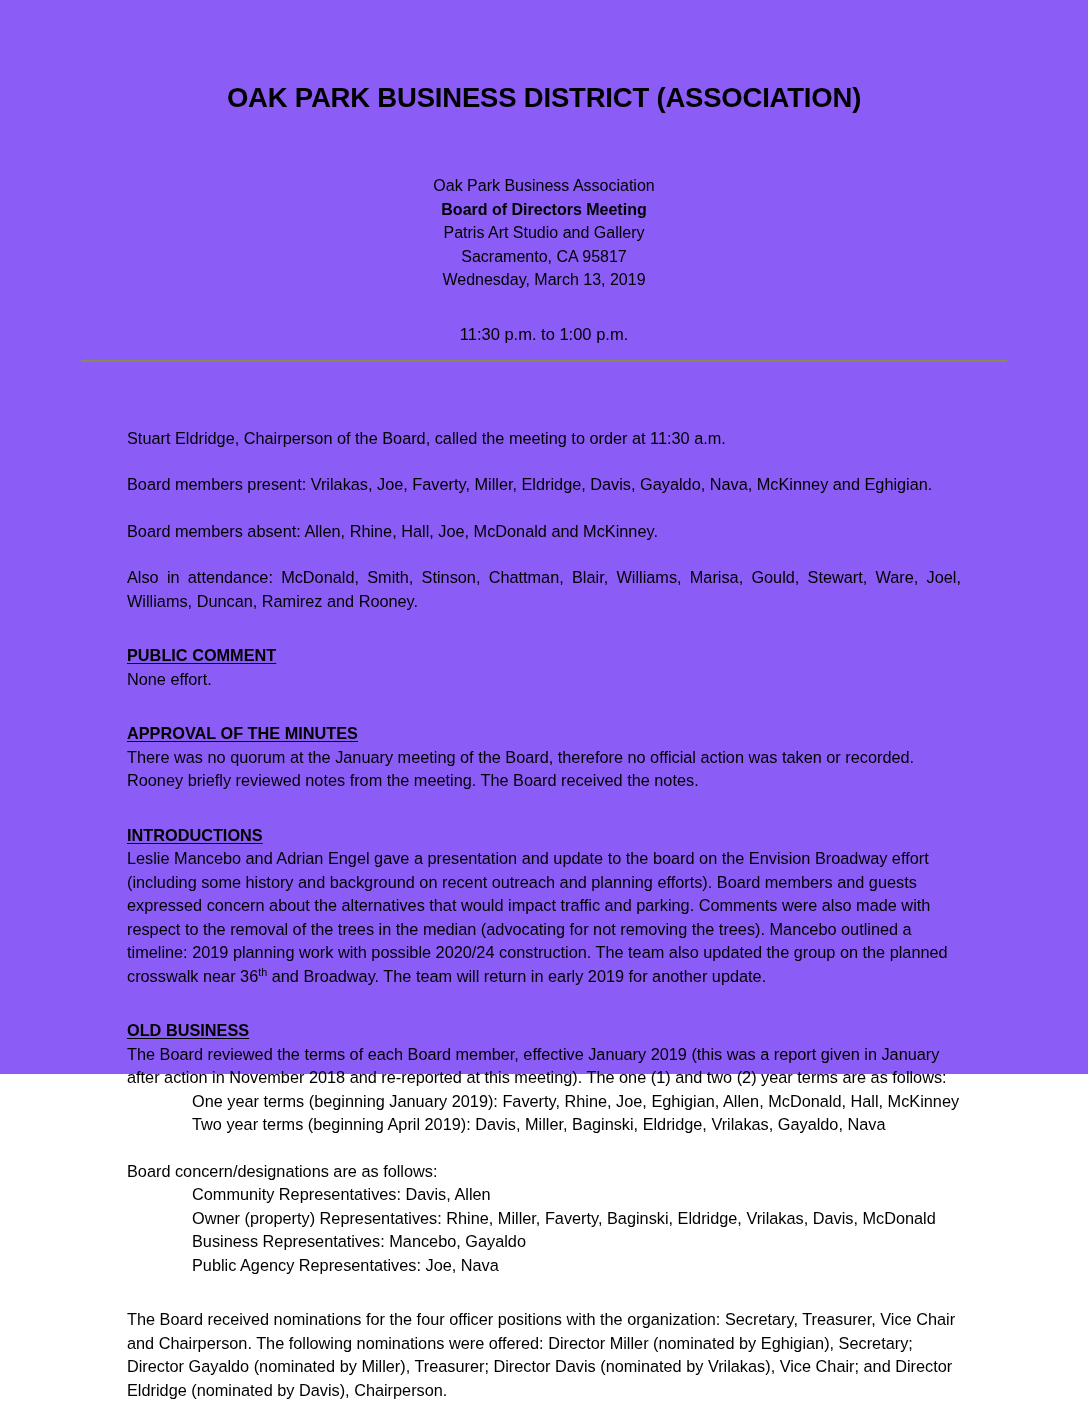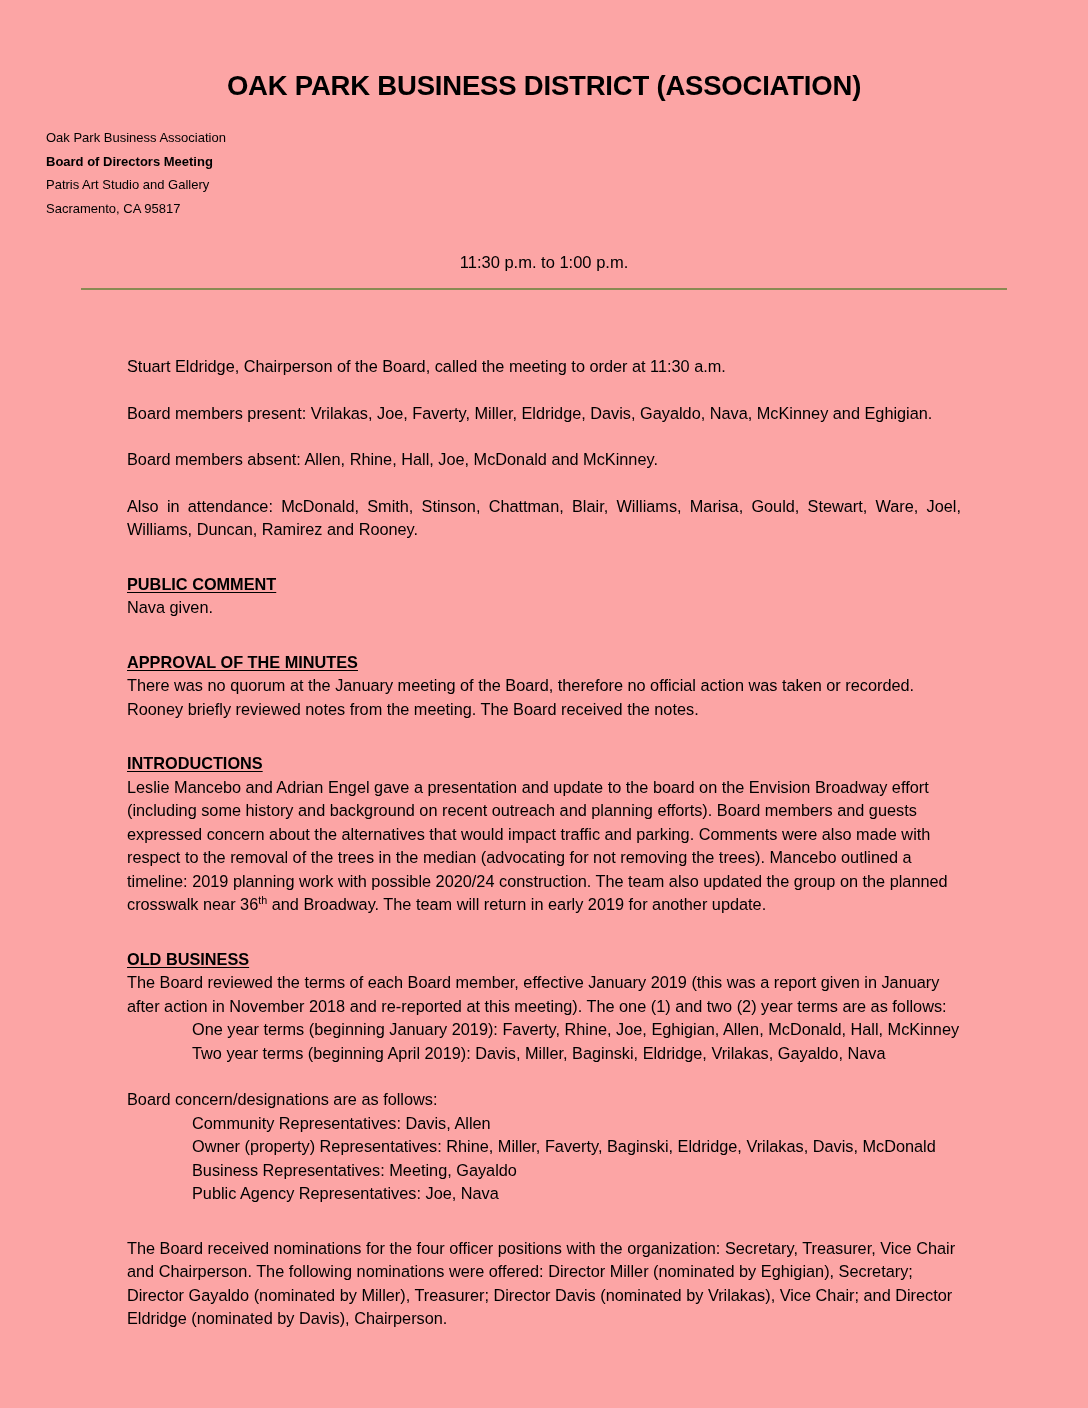--- a/index.html
+++ b/index.html
@@ -10,39 +10,39 @@
   body {
     width: 1088px;
     height: 1408px;
     font-family: "Liberation Sans", sans-serif;
     color: #000000;
     -webkit-font-smoothing: antialiased;
   }
   .page {
     position: relative;
     width: 1088px;
-    height: 1408px;
-    background: #fca5a5;
+    height: 1074px;
+    background: #8b5cf6;
     box-sizing: border-box;
-    padding: 4px 46px;
+    padding: 16px 46px;
   }
   .doc-title {
     text-align: center;
     font-size: 27.5px;
     font-weight: bold;
     letter-spacing: -0.2px;
     margin: 0;
     padding-top: 65px;
     line-height: 1.2;
   }
   .meeting-block {
-    text-align: left;
-    font-size: 13px;
+    text-align: center;
+    font-size: 16px;
     line-height: 23.5px;
-    margin-top: 24px;
+    margin-top: 60px;
   }
   .meeting-block .bold-line {
     font-weight: bold;
   }
   .meeting-time {
     text-align: center;
     font-size: 16.5px;
     margin-top: 33px;
   }
   .divider {
@@ -88,20 +88,21 @@
 
 <div class="page">
 
   <h1 class="doc-title">OAK PARK BUSINESS DISTRICT (ASSOCIATION)</h1>
 
   <div class="meeting-block">
     <div>Oak Park Business Association</div>
     <div class="bold-line">Board of Directors Meeting</div>
     <div>Patris Art Studio and Gallery</div>
     <div>Sacramento, CA  95817</div>
+    <div>Wednesday, March 13, 2019</div>
   </div>
 
   <div class="meeting-time">11:30 p.m. to 1:00 p.m.</div>
 
   <hr class="divider" style="border-top-color: rgb(138, 138, 82);">
 
   <div class="content">
 
     <div class="spacer-top-welcome"></div>
 
@@ -110,21 +111,21 @@
     <div class="gap-md"></div>
     <p class="para">Board members present: Vrilakas, Joe, Faverty, Miller, Eldridge, Davis, Gayaldo, Nava, McKinney and Eghigian.</p>
     <div class="gap-md"></div>
     <p class="para">Board members absent:  Allen, Rhine, Hall, Joe, McDonald and McKinney.</p>
     <div class="gap-md"></div>
     <p class="para justify">Also in attendance: McDonald, Smith, Stinson, Chattman, Blair, Williams, Marisa, Gould, Stewart, Ware, Joel, Williams, Duncan, Ramirez and Rooney.</p>
 
     <div class="gap-lg"></div>
 
     <div class="sec-head">PUBLIC COMMENT</div>
-    <p class="para">Nava given.</p>
+    <p class="para">None effort.</p>
 
     <div class="gap-lg"></div>
 
     <div class="sec-head">APPROVAL OF THE MINUTES</div>
     <p class="para">There was no quorum at the January meeting of the Board, therefore no official action was taken or recorded. Rooney briefly reviewed notes from the meeting.  The Board received the notes.</p>
 
     <div class="gap-lg"></div>
 
     <div class="sec-head">INTRODUCTIONS</div>
     <p class="para"><span>Leslie Mancebo and Adrian Engel gave a presentation and update to the board on the Envision Broadway effort (including some history and background on recent outreach and planning efforts).  Board members and guests expressed concern about the alternatives that would impact traffic and parking.  Comments were also made with respect to the removal of the trees in the median (advocating for not removing the trees).  Mancebo outlined a timeline: 2019 planning work with possible 2020/24 construction. The team also updated the group on the planned crosswalk near 36</span><sup>th</sup><span> and Broadway.  The team will return in early 2019 for another update.</span></p>
@@ -134,21 +135,21 @@
     <div class="sec-head">OLD BUSINESS</div>
     <p class="para">The Board reviewed the terms of each Board member, effective January 2019 (this was a report given in January after action in November 2018 and re-reported at this meeting).  The one (1) and two (2) year terms are as follows:</p>
     <p class="indent">One year terms (beginning January 2019): Faverty, Rhine, Joe, Eghigian, Allen, McDonald, Hall, McKinney</p>
     <p class="indent">Two year terms (beginning April 2019): Davis, Miller, Baginski, Eldridge, Vrilakas, Gayaldo, Nava</p>
 
     <div class="gap-md"></div>
 
     <p class="para">Board concern/designations are as follows:</p>
     <p class="indent">Community Representatives: Davis, Allen</p>
     <p class="indent">Owner (property) Representatives: Rhine, Miller, Faverty, Baginski, Eldridge, Vrilakas, Davis, McDonald</p>
-    <p class="indent">Business Representatives: Meeting, Gayaldo</p>
+    <p class="indent">Business Representatives: Mancebo, Gayaldo</p>
     <p class="indent">Public Agency Representatives: Joe, Nava</p>
 
     <div class="gap-lg"></div>
 
     <p class="para">The Board received nominations for the four officer positions with the organization: Secretary, Treasurer, Vice Chair and Chairperson.  The following nominations were offered: Director Miller (nominated by Eghigian), Secretary; Director Gayaldo (nominated by Miller), Treasurer; Director Davis (nominated by Vrilakas), Vice Chair; and Director Eldridge (nominated by Davis), Chairperson.</p>
 
   </div>
 </div>
 
 </body></html>

